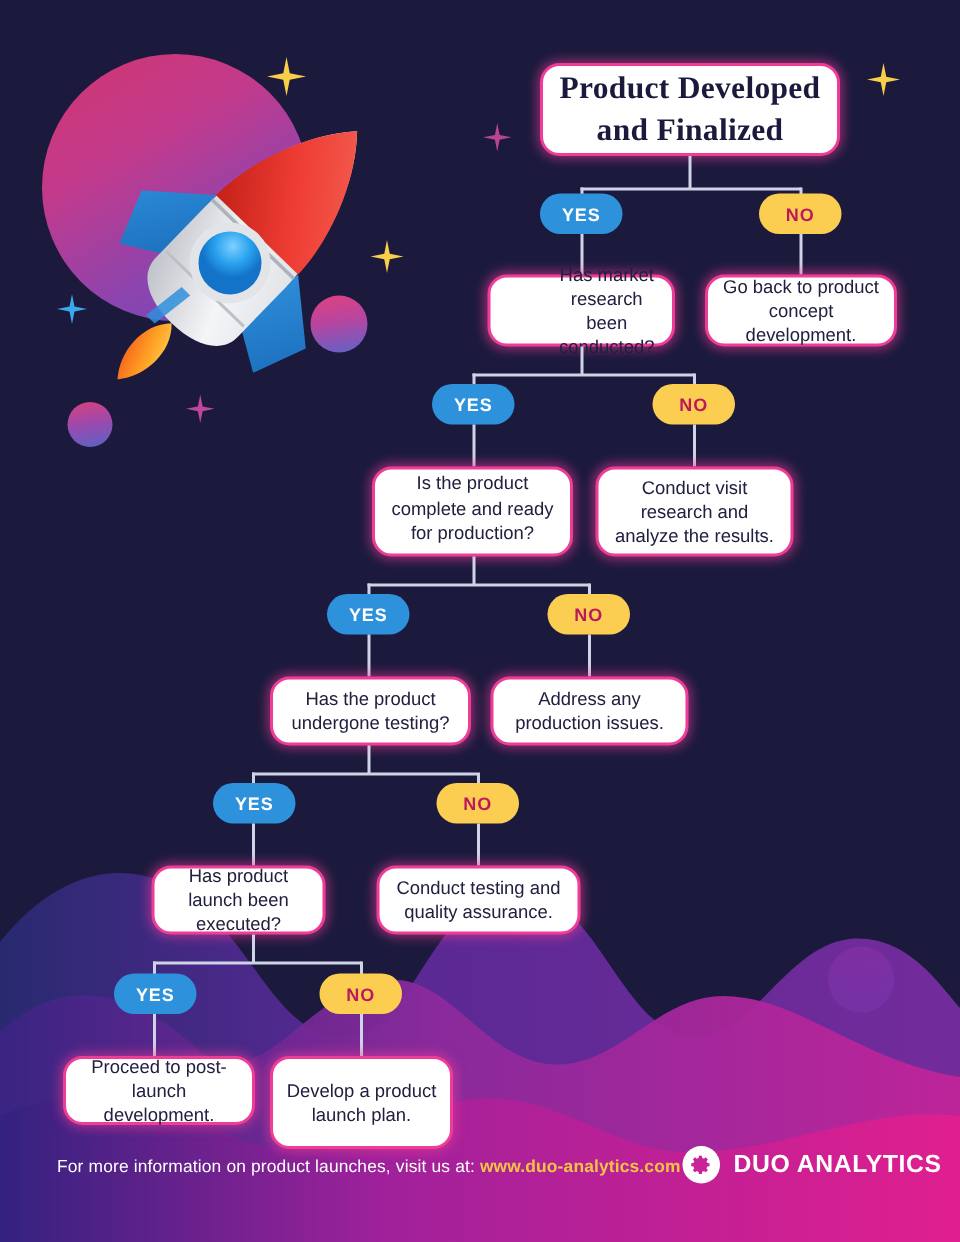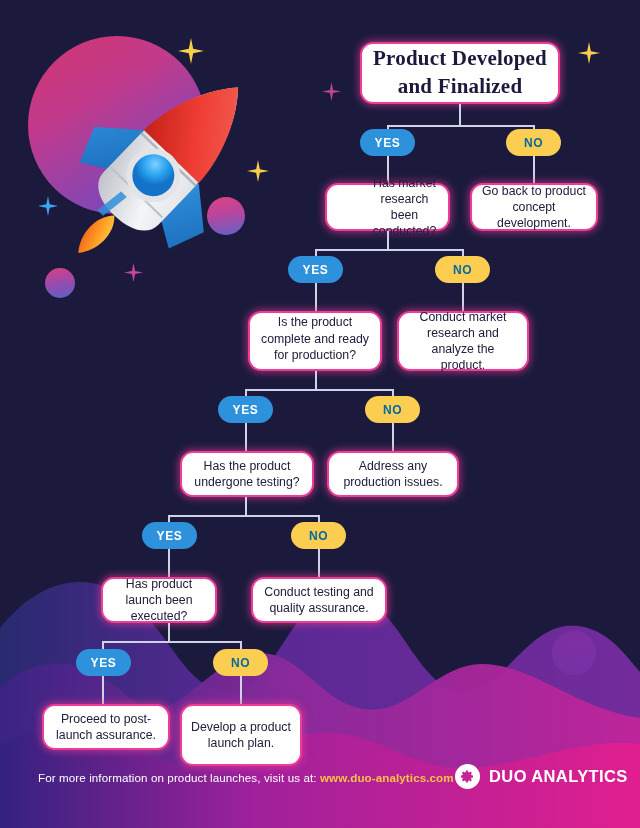--- a/index.html
+++ b/index.html
@@ -70,21 +70,21 @@
   }
   .node-text { font-size:12.3px; }
 
   .pill {
     position:absolute;
     border-radius:999px;
     display:flex; align-items:center; justify-content:center;
     font-size:12px; font-weight:bold; letter-spacing:.6px;
   }
   .pill-yes { background:#2e91dc; color:#ffffff; }
-  .pill-no  { background:#fbce52; color:#0369a1; }
+  .pill-no  { background:#fbce52; color:#be185d; }
 
   
   .footer-text {
     position:absolute; left:38px; top:771px;
     font-size:11.6px; color:#ffffff; letter-spacing:.1px;
     white-space:nowrap;
   }
   .footer-link { color:#f6c445; font-weight:bold; }
   .brand {
     position:absolute; left:455px; top:764px;
@@ -258,21 +258,21 @@
     <div class="pill pill-no" style="left:435px; top:256px; width:55px; height:27px;">
       <span>NO</span>
     </div>
     <div class="connector conn-v" style="left:315px; top:283px; height:28px;"></div>
     <div class="connector conn-v" style="left:462px; top:283px; height:28px;"></div>
 
     <div class="node" style="left:248px; top:311px; width:134px; height:60px;align-items:flex-end;">
       <span class="node-text">Is the product complete and ready for production?</span>
     </div>
     <div class="node" style="left:397px; top:311px; width:132px; height:60px;">
-      <span class="node-text">Conduct market research and analyze the product.</span>
+      <span class="node-text">Conduct visit research and analyze the results.</span>
     </div>
 
     <div class="connector conn-v" style="left:315px; top:371px; height:19px;"></div>
     <div class="connector conn-h" style="left:245px; top:389px; width:148px;"></div>
     <div class="connector conn-v" style="left:245px; top:389px; height:13px;"></div>
     <div class="connector conn-v" style="left:392px; top:389px; height:13px;"></div>
 
     <div class="pill pill-yes" style="left:218px; top:396px; width:55px; height:27px;">
       <span>YES</span>
     </div>
@@ -318,21 +318,21 @@
     <div class="pill pill-yes" style="left:76px; top:649px; width:55px; height:27px;">
       <span>YES</span>
     </div>
     <div class="pill pill-no" style="left:213px; top:649px; width:55px; height:27px;">
       <span>NO</span>
     </div>
     <div class="connector conn-v" style="left:102px; top:676px; height:28px;"></div>
     <div class="connector conn-v" style="left:240px; top:676px; height:28px;"></div>
 
     <div class="node" style="left:42px; top:704px; width:128px; height:46px;">
-      <span class="node-text">Proceed to post-launch assurance.</span>
+      <span class="node-text">Proceed to post-launch development.</span>
     </div>
     <div class="node" style="left:180px; top:704px; width:122px; height:62px;">
       <span class="node-text">Develop a product launch plan.</span>
     </div>
   </div>
 
   <div class="footer-text">
     <span>For more information on product launches, visit us at: </span><span class="footer-link">www.duo-analytics.com</span>
   </div>
 

